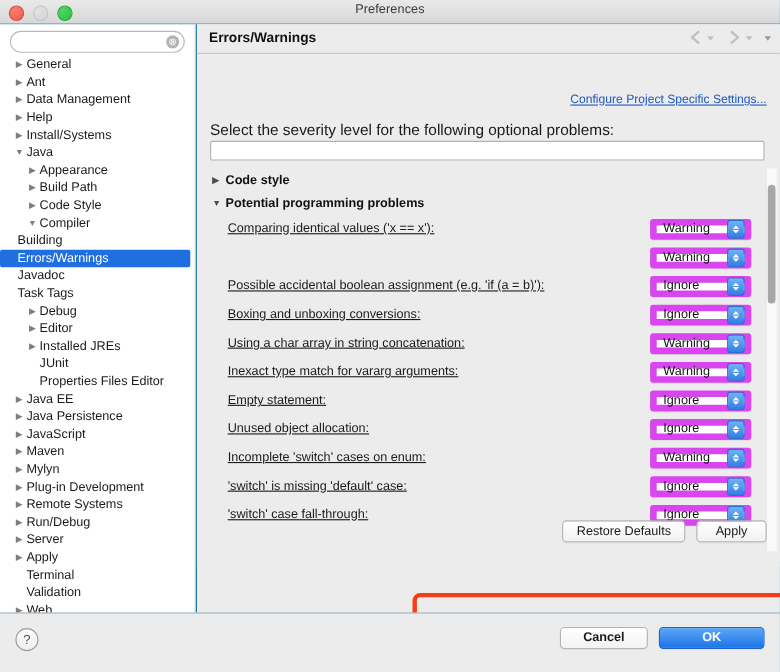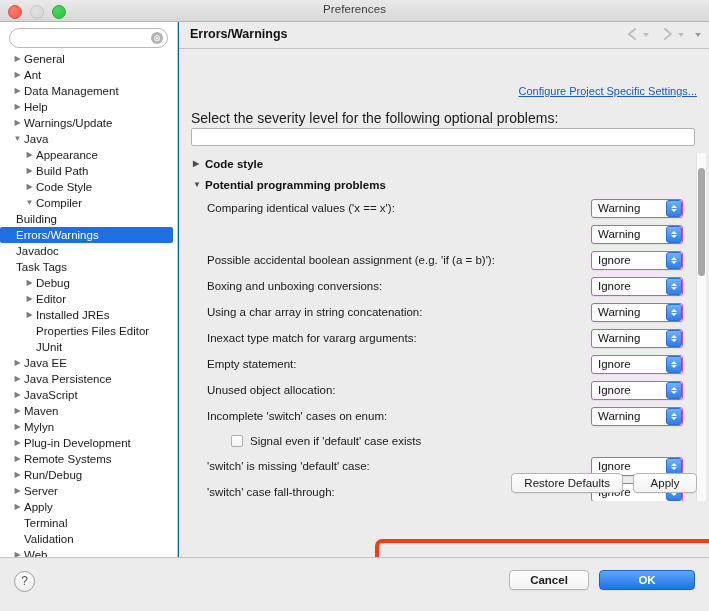--- a/index.html
+++ b/index.html
@@ -227,20 +227,21 @@
     height: 26px;
     display: flex;
     align-items: center;
     position: relative;
   }
   .opt-label {
     font-size: 11.5px;
     color: #1a1a1a;
     padding-left: 16px;
     white-space: nowrap;
+    text-decoration: underline;
   }
   .check-row {
     height: 24px;
     display: flex;
     align-items: center;
     padding-left: 40px;
   }
   .checkbox {
     width: 12px; height: 12px;
     border: 1px solid #b0b0b0;
@@ -248,21 +249,21 @@
     background: linear-gradient(#ffffff, #f3f3f3);
     margin-right: 7px;
     box-sizing: border-box;
   }
   .check-label { font-size: 11.5px; color: #1a1a1a; }
 
   .combo {
     position: absolute;
     right: 12px;
     width: 92px; height: 19px;
-    border: 1px solid #d946ef;
+    border: 6px solid #d946ef;
     border-radius: 3px;
     background: #ffffff;
     box-sizing: border-box;
     display: flex;
     align-items: center;
     box-shadow: 0 1px 0 rgba(0,0,0,.05);
   }
   .combo .val {
     flex: 1;
     font-size: 11.5px;
@@ -409,21 +410,21 @@
         <div class="tree-row indent-0">
           <span class="twisty">▶</span>
           <span class="tree-label">Data Management</span>
         </div>
         <div class="tree-row indent-0">
           <span class="twisty">▶</span>
           <span class="tree-label">Help</span>
         </div>
         <div class="tree-row indent-0">
           <span class="twisty">▶</span>
-          <span class="tree-label">Warnings/Update</span>
+          <span class="tree-label">Install/Systems</span>
         </div>
         <div class="tree-row indent-0">
           <span class="twisty">▼</span>
           <span class="tree-label">Java</span>
         </div>
         <div class="tree-row indent-1">
           <span class="twisty">▶</span>
           <span class="tree-label">Appearance</span>
         </div>
         <div class="tree-row indent-1">
@@ -461,25 +462,25 @@
         <div class="tree-row indent-1">
           <span class="twisty">▶</span>
           <span class="tree-label">Editor</span>
         </div>
         <div class="tree-row indent-1">
           <span class="twisty">▶</span>
           <span class="tree-label">Installed JREs</span>
         </div>
         <div class="tree-row indent-1">
           <span class="twisty none"></span>
+          <span class="tree-label">JUnit</span>
+        </div>
+        <div class="tree-row indent-1">
+          <span class="twisty none"></span>
           <span class="tree-label">Properties Files Editor</span>
-        </div>
-        <div class="tree-row indent-1">
-          <span class="twisty none"></span>
-          <span class="tree-label">JUnit</span>
         </div>
         <div class="tree-row indent-0">
           <span class="twisty">▶</span>
           <span class="tree-label">Java EE</span>
         </div>
         <div class="tree-row indent-0">
           <span class="twisty">▶</span>
           <span class="tree-label">Java Persistence</span>
         </div>
         <div class="tree-row indent-0">
@@ -649,24 +650,20 @@
           <div class="opt-row">
             <span class="opt-label">Incomplete 'switch' cases on enum:</span>
             <div class="combo">
               <span class="val">Warning</span>
               <span class="stepper">
                 <span class="up"></span>
                 <span class="dn"></span>
               </span>
             </div>
           </div>
-          <div class="check-row">
-            <span class="checkbox"></span>
-            <span class="check-label">Signal even if 'default' case exists</span>
-          </div>
           <div class="opt-row">
             <span class="opt-label">'switch' is missing 'default' case:</span>
             <div class="combo">
               <span class="val">Ignore</span>
               <span class="stepper">
                 <span class="up"></span>
                 <span class="dn"></span>
               </span>
             </div>
           </div>

